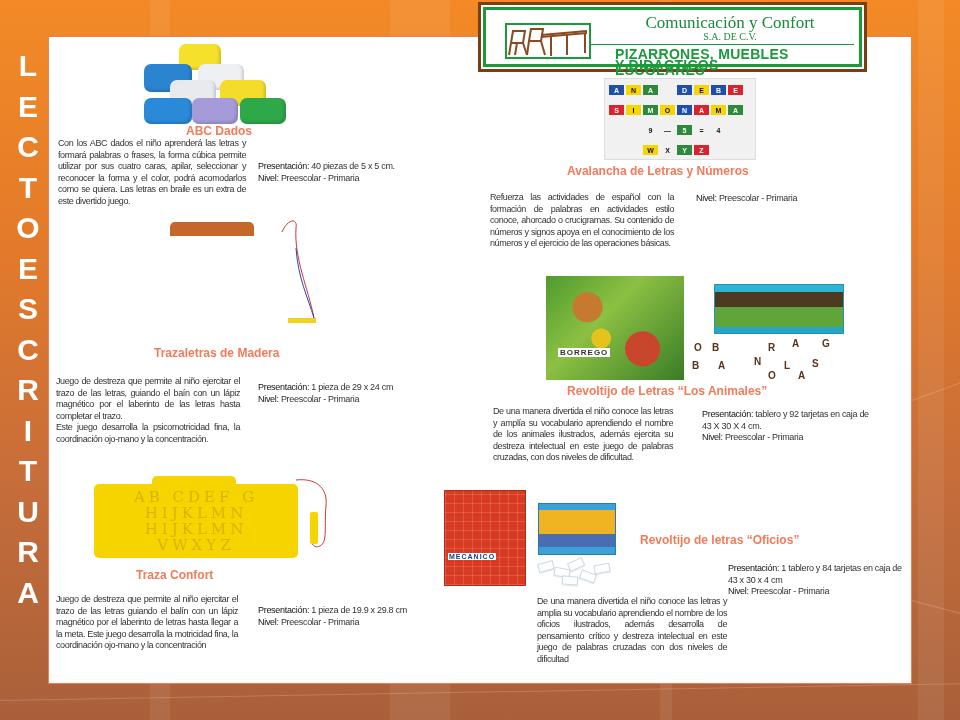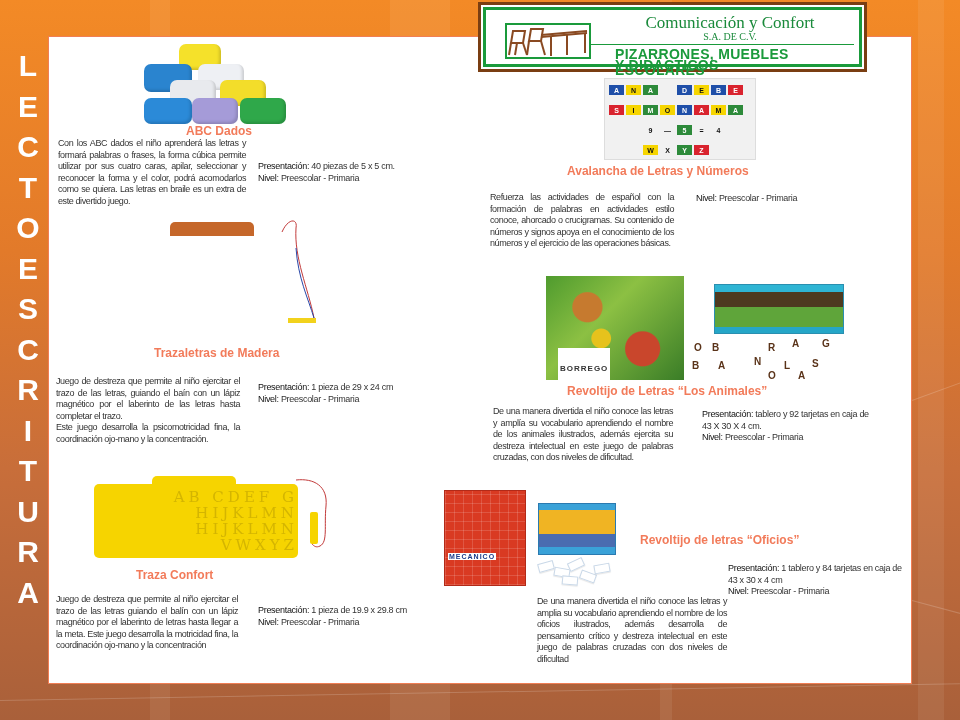--- a/index.html
+++ b/index.html
@@ -241,21 +241,21 @@
 <div class="desc" style="left:56px;top:376px;width:184px;">
   <div>Juego de destreza que permite al niño ejercitar el trazo de las letras, guiando el baín con un lápiz magnético por el laberinto de las letras hasta completar el trazo.</div>
   <div>Este juego desarrolla la psicomotricidad fina, la coordinación ojo-mano y la concentración.</div>
 </div>
 <div class="spec" style="left:258px;top:382px;width:180px;">
   <div><b>Presentación</b><span>: 1 pieza de 29 x 24 cm</span></div>
   <div><b>Nivel</b><span>: Preescolar - Primaria</span></div>
 </div>
 
 <div class="img jungle" style="left:546px;top:276px;width:138px;height:104px;">
-  <div style="position:absolute;left:12px;top:72px;background:#fff;color:#333;font-size:8px;font-weight:bold;letter-spacing:1px;padding:16px 2px;">BORREGO</div>
+  <div style="position:absolute;left:12px;top:72px;background:#fff;color:#333;font-size:8px;font-weight:bold;letter-spacing:1px;padding:0 2px;">BORREGO</div>
 </div>
 <div class="img box-img" style="left:714px;top:284px;width:130px;height:50px;"></div>
 <div class="img" style="left:690px;top:338px;width:150px;height:44px;" id="scatter">
     <span class="scatter-letter" style="left: 4px; top: 4px;">O</span>
     <span class="scatter-letter" style="left: 22px; top: 4px;">B</span>
     <span class="scatter-letter" style="left: 78px; top: 4px;">R</span>
     <span class="scatter-letter" style="left: 102px; top: 0px;">A</span>
     <span class="scatter-letter" style="left: 132px; top: 0px;">G</span>
     <span class="scatter-letter" style="left: 2px; top: 22px;">B</span>
     <span class="scatter-letter" style="left: 28px; top: 22px;">A</span>
@@ -267,21 +267,21 @@
   </div>
 <div class="product-title" style="left:567px;top:384px;">Revoltijo de Letras “Los Animales”</div>
 <div class="desc" style="left:493px;top:406px;width:180px;">De una manera divertida el niño conoce las letras y amplía su vocabulario aprendiendo el nombre de los animales ilustrados, además ejercita su destreza intelectual en este juego de palabras cruzadas, con dos niveles de dificultad.</div>
 <div class="spec" style="left:702px;top:409px;width:178px;">
   <div><b>Presentación</b><span>: tablero y 92 tarjetas en caja de 43 X 30 X 4 cm.</span></div>
   <div><b>Nivel</b><span>: Preescolar - Primaria</span></div>
 </div>
 
 <div class="img" style="left:94px;top:476px;width:240px;height:82px;">
   <div style="position:absolute;left:58px;top:0;width:84px;height:12px;background:#f6d400;border-radius:5px 5px 0 0;"></div>
-  <div class="yellow-board" style="position:absolute;left:0;top:8px;width:204px;height:74px;align-items:flex-end;">
+  <div class="yellow-board" style="position:absolute;left:0;top:8px;width:204px;height:74px;">
     <div class="row">AB CDEF G</div>
     <div class="row">HIJKLMN</div>
     <div class="row">HIJKLMN</div>
     <div class="row">VWXYZ</div>
   </div>
   <div style="position:absolute;left:216px;top:36px;width:8px;height:32px;background:#f6d400;border-radius:2px;"></div>
   <svg style="position:absolute;left:200px;top:0;" width="40" height="80" viewBox="0 0 40 80">
     <path d="M2 4 C20 2, 34 10, 32 30 C30 50, 34 66, 26 70 C22 72, 20 70, 18 68" stroke="#c23a3a" stroke-width="1" fill="none"></path>
   </svg>
 </div>

